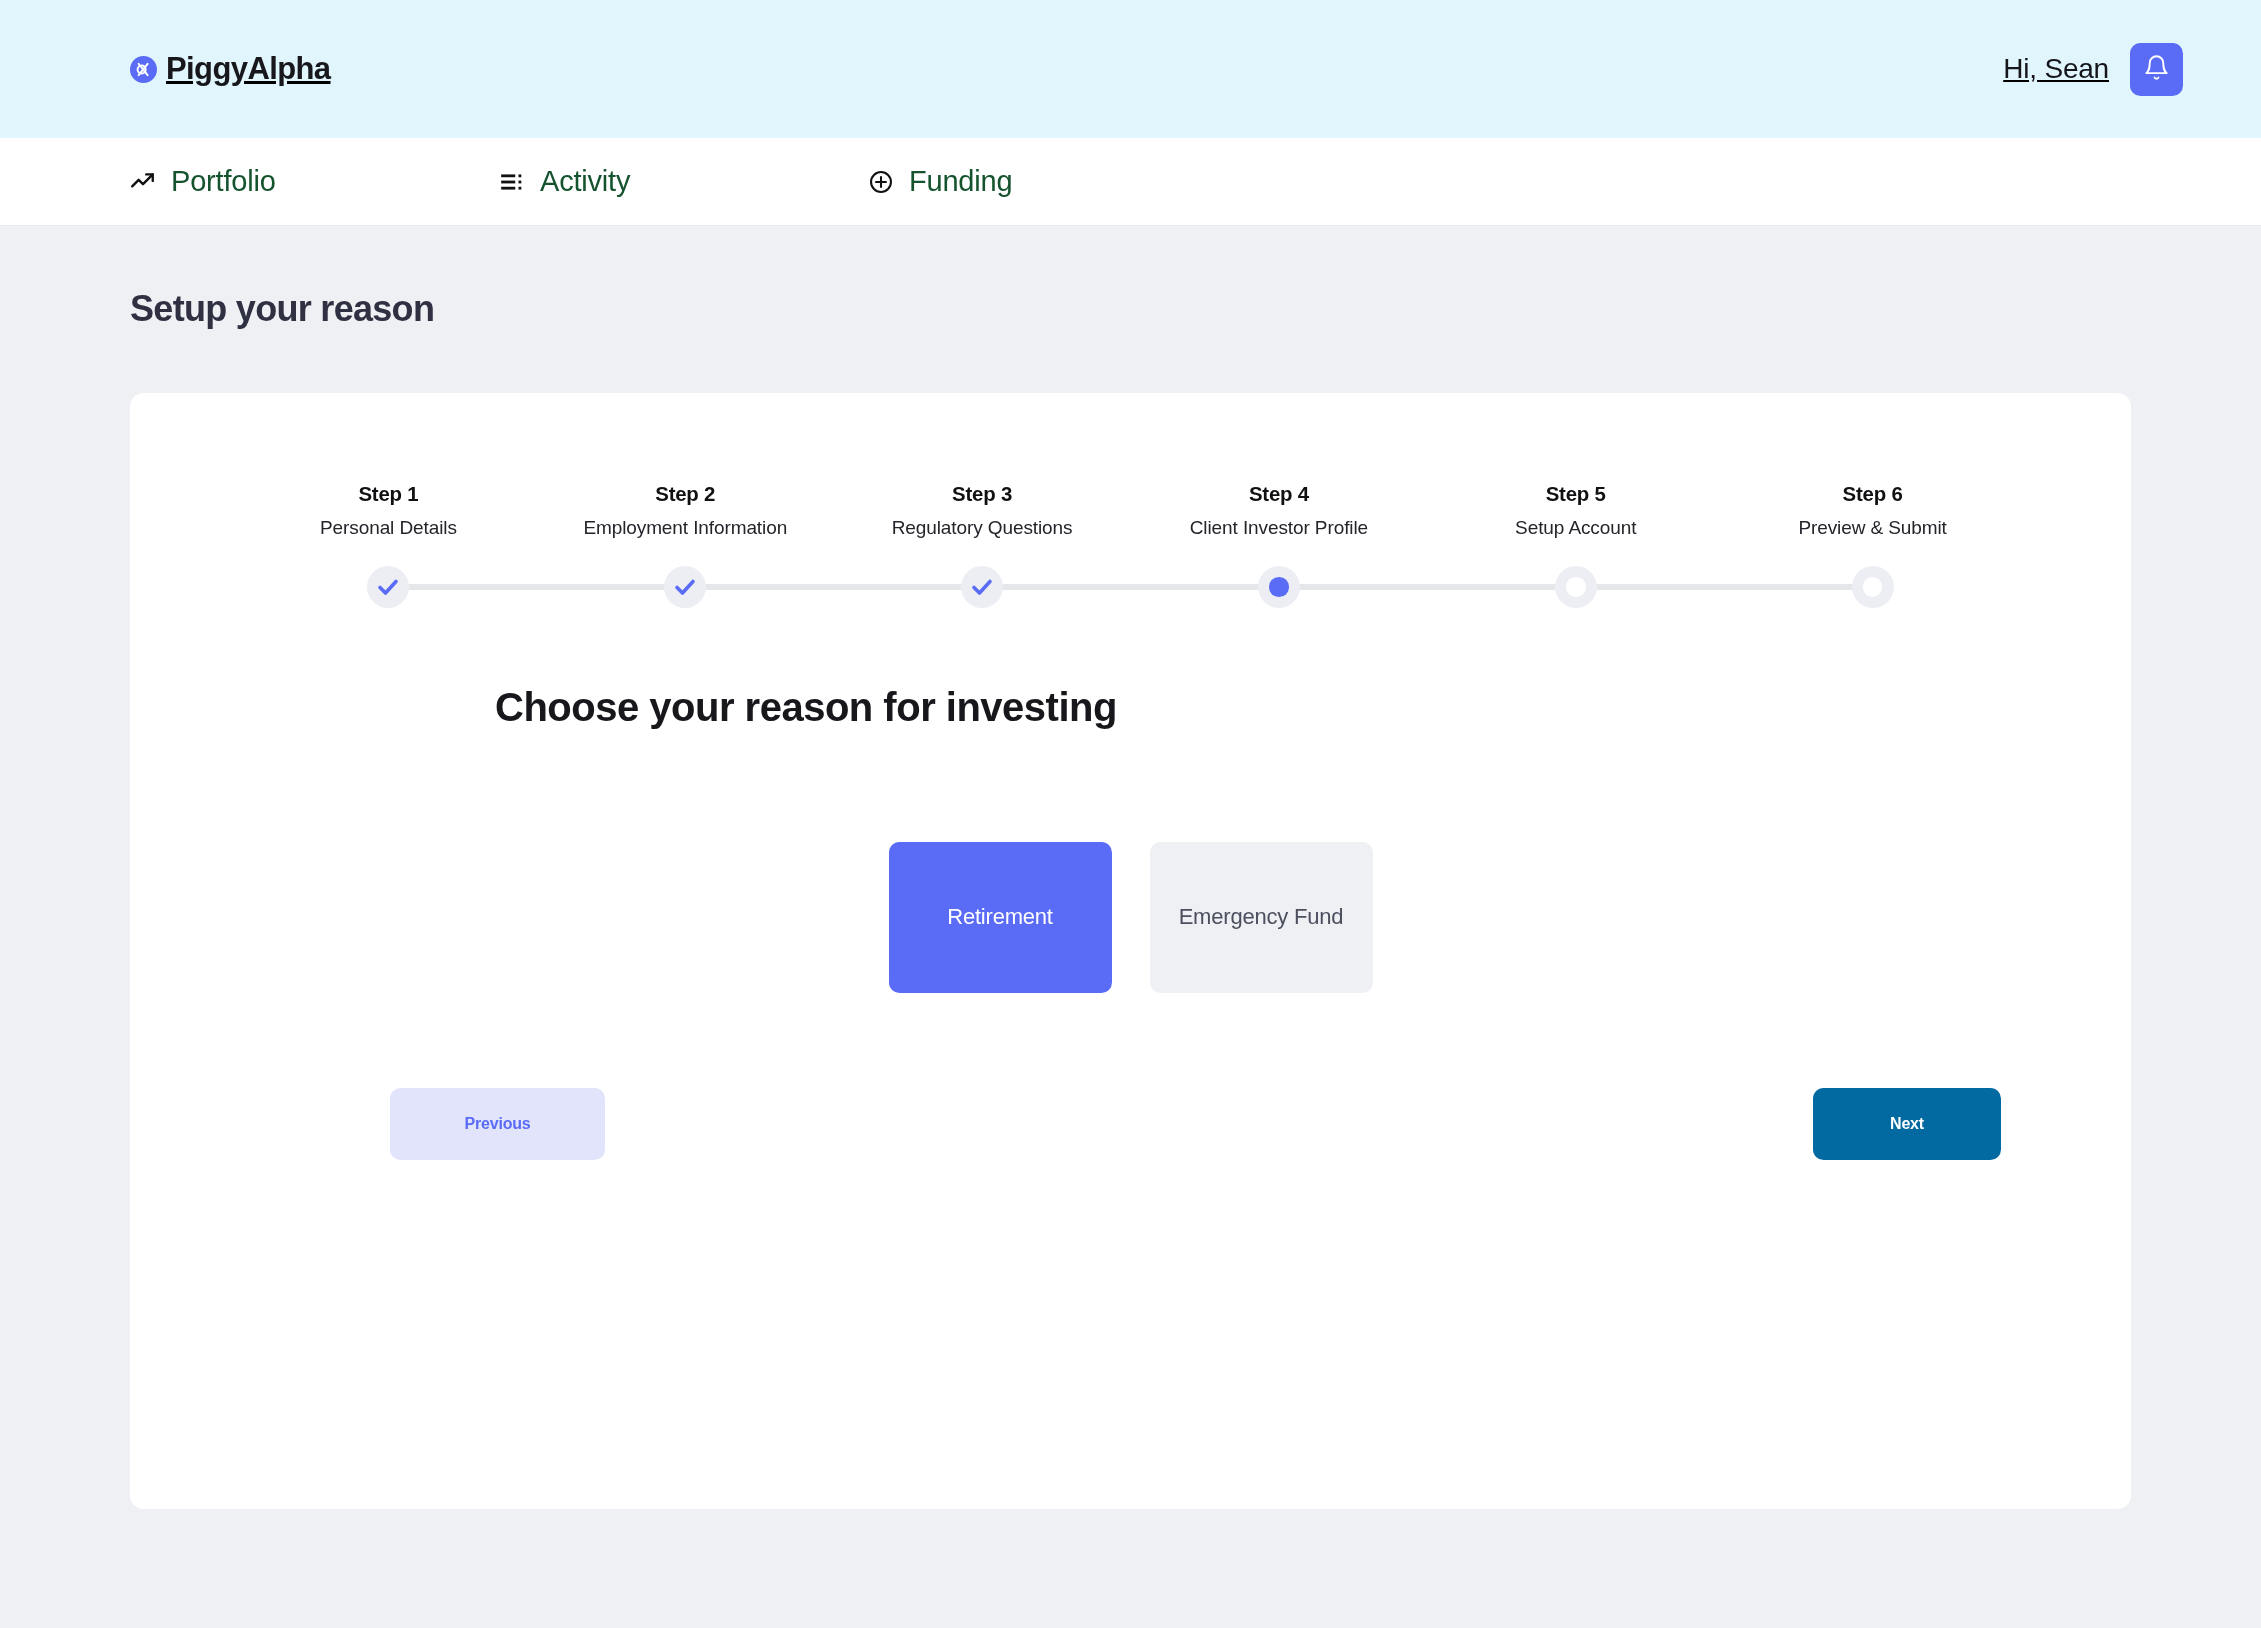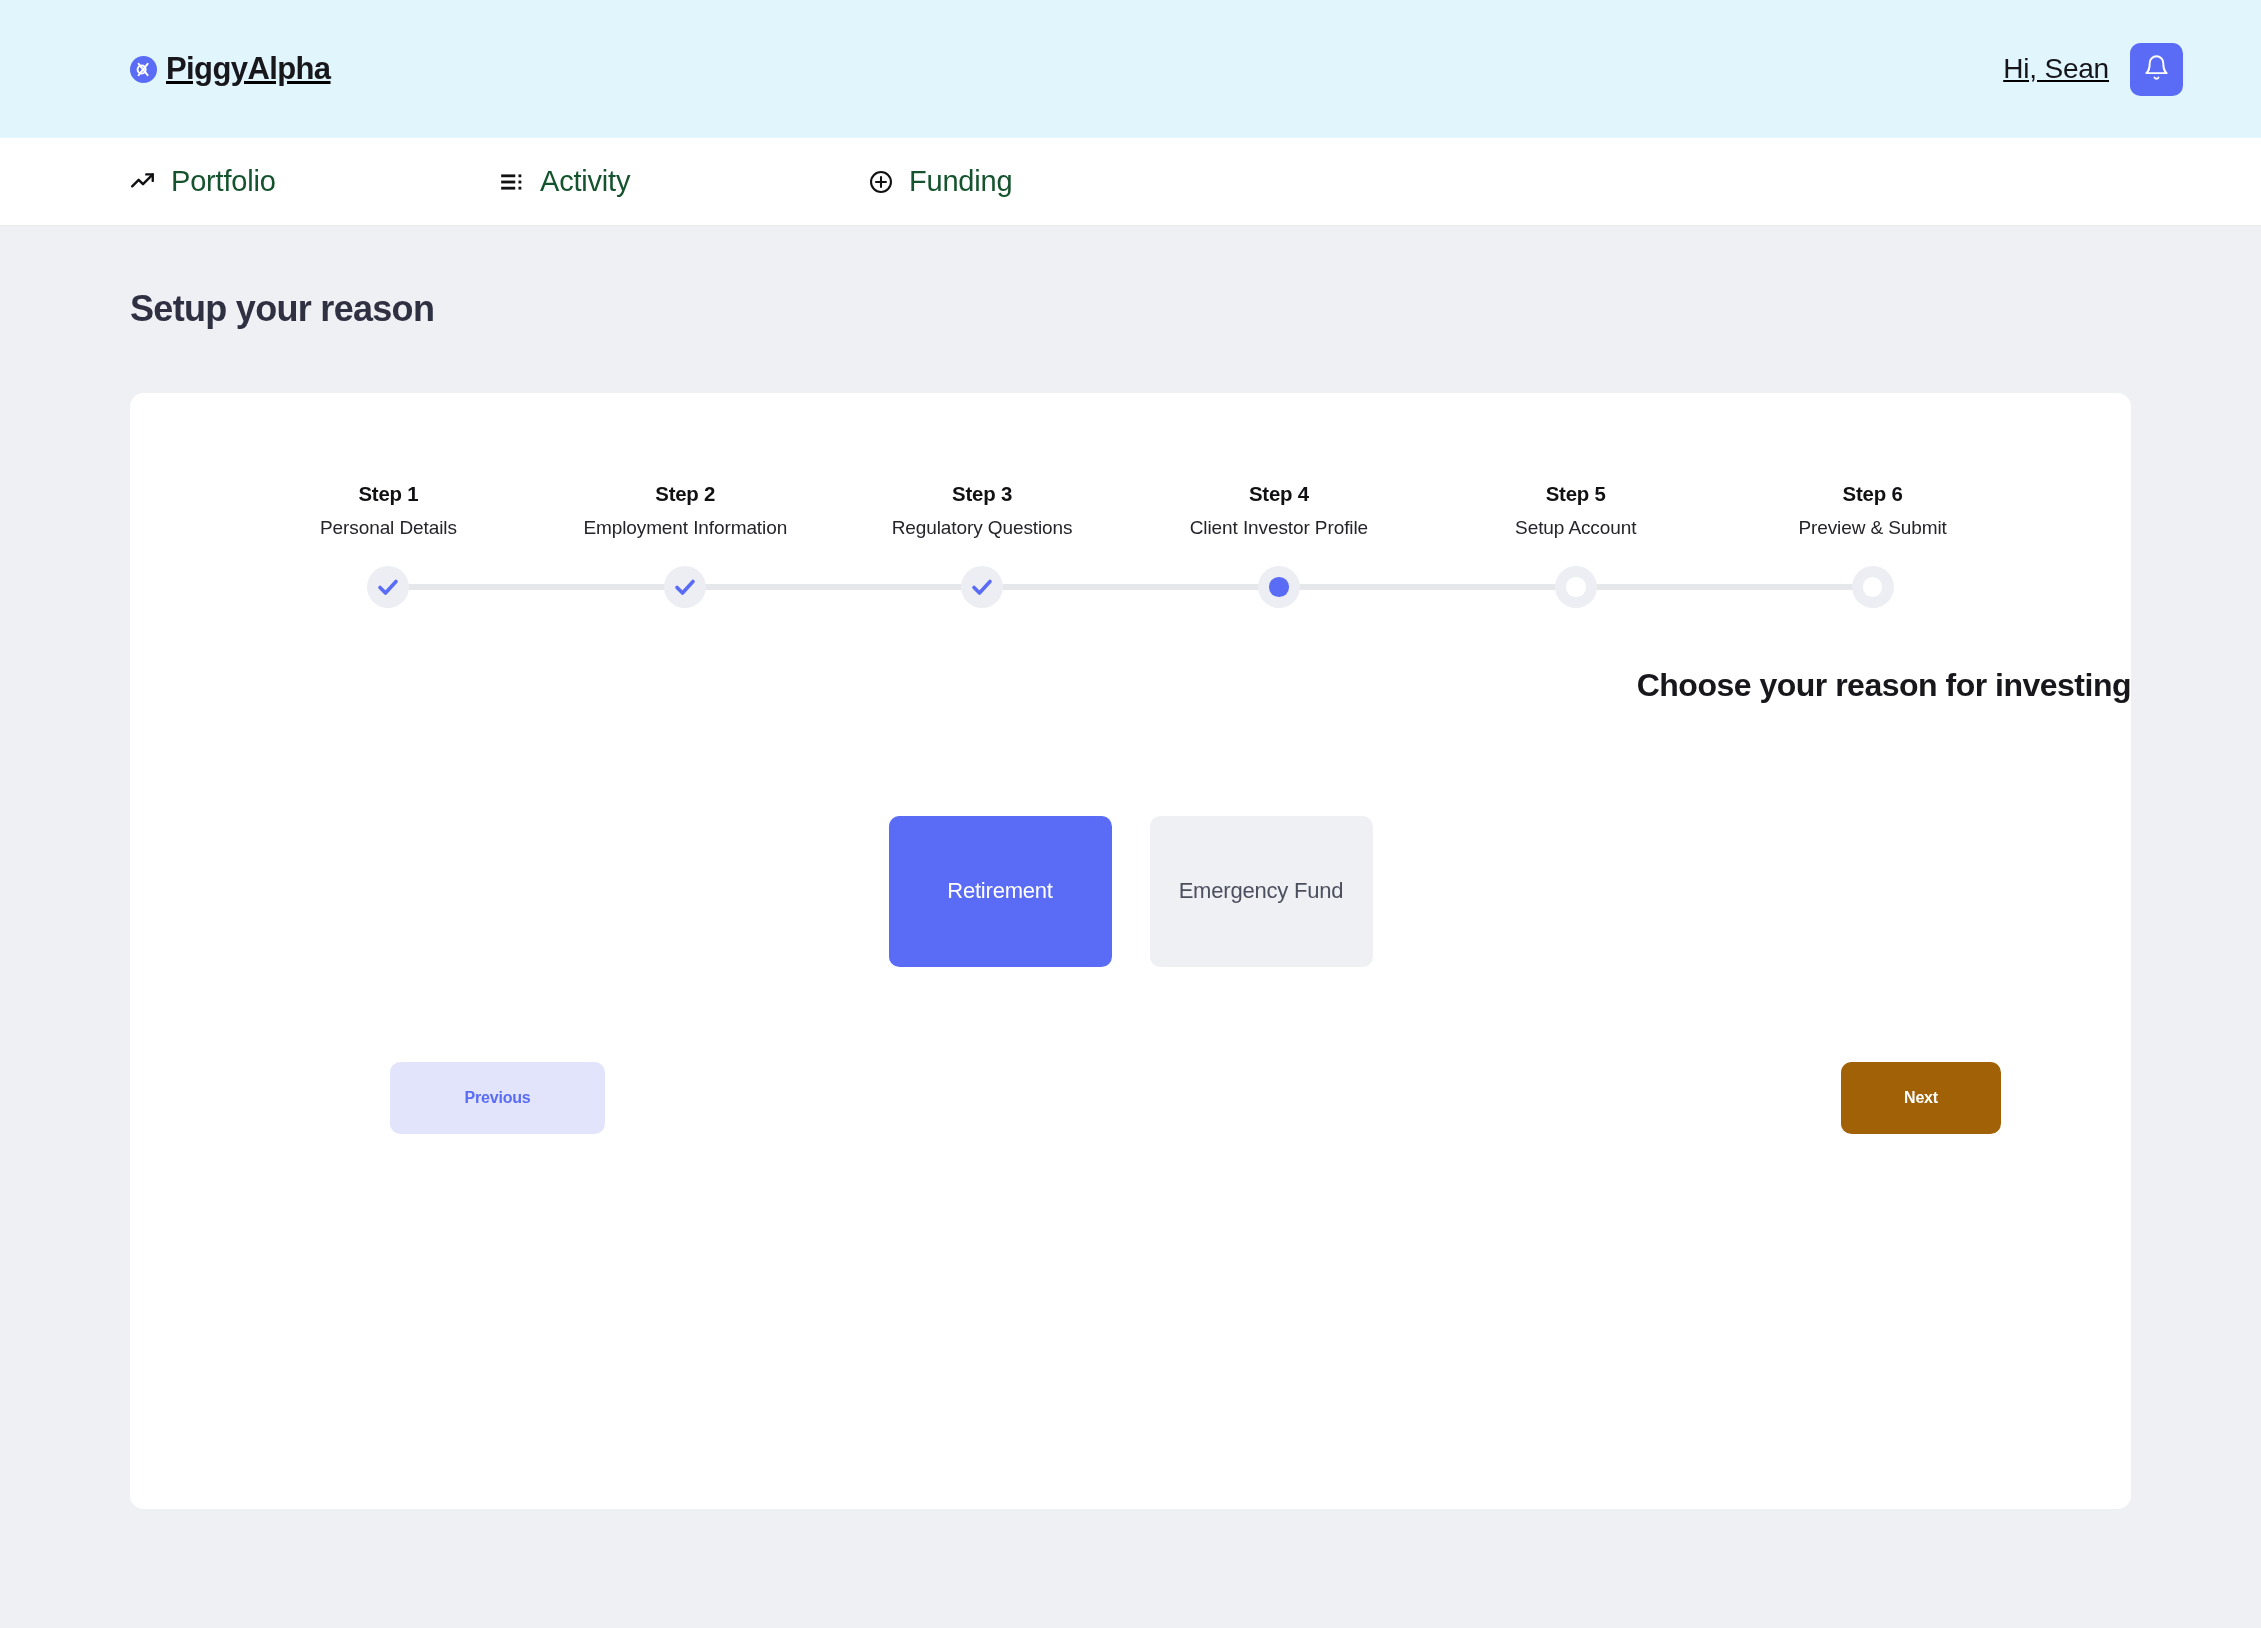--- a/index.html
+++ b/index.html
@@ -105,25 +105,24 @@
     width: 19.6px; height: 19.6px; border-radius: 50%;
     background: #5a6bf6;
   }
   .dot-inner-pending {
     width: 19.6px; height: 19.6px; border-radius: 50%;
     background: #ffffff;
   }
 
   
   .question {
-    margin-top: 57px;
+    margin-top: 75px;
     padding-left: 365px;
-    font-size: 32px; font-weight: 700; color: #17171c;
+    font-size: 40px; font-weight: 700; color: #17171c;
     letter-spacing: -0.5px;
-    text-align: right;
   }
 
   
   .options {
     margin-top: 112px;
     display: flex; flex-direction: column; align-items: center;
     gap: 33px;
   }
   .opt-row { display: flex; gap: 38px; }
   .opt-card {
@@ -150,22 +149,22 @@
     border: none; border-radius: 10.6px;
     font-size: 16px; font-weight: 700;
     letter-spacing: -0.2px; cursor: pointer;
     font-family: "Liberation Sans", sans-serif;
   }
   .btn-prev {
     width: 215px; height: 72px;
     background: #e2e4fb; color: #5a6bf6;
   }
   .btn-next {
-    width: 160px; height: 72px;
-    background: #a16207; color: #ffffff;
+    width: 188px; height: 72px;
+    background: #0369a1; color: #ffffff;
   }
 </style>
 </head>
 <body>
 
 <div class="header">
   <div class="logo">
     <span>
       <svg class="logo-mark" viewBox="0 0 36 36" aria-hidden="true">
         <circle cx="18" cy="18" r="18" fill="#5a6bf6"></circle>

